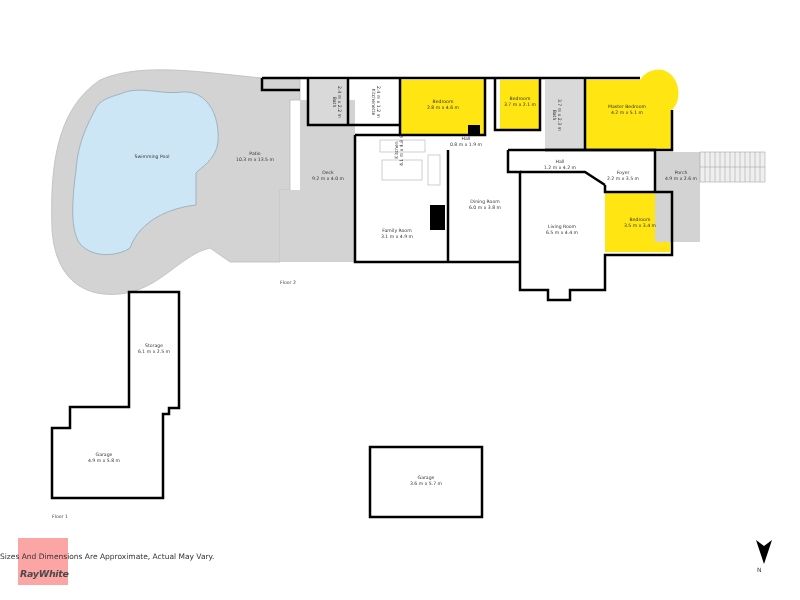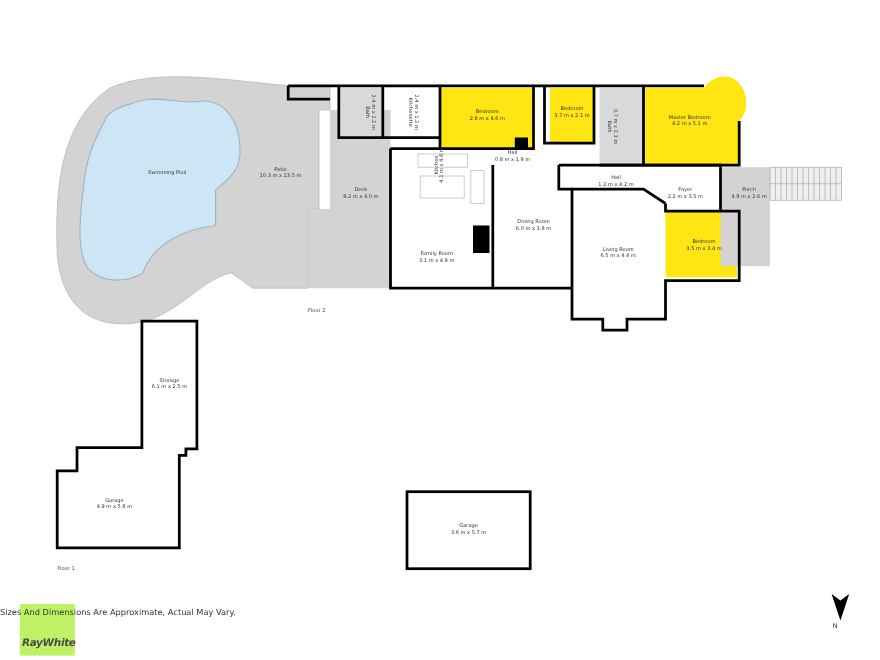--- a/index.html
+++ b/index.html
@@ -1,20 +1,20 @@
 <!DOCTYPE html>
 <html><head>
 <meta charset="utf-8">
 <style>
   html, body { margin:0; padding:0; background:#ffffff; }
   body { width:800px; height:600px; position:relative; overflow:hidden; font-family:"DejaVu Sans", sans-serif; }
   svg.plan { position:absolute; left:0; top:0; }
   .lbl { font-family:"DejaVu Sans", sans-serif; font-size:4.6px; fill:#333; text-anchor:middle; }
   .floorlbl { font-family:"DejaVu Sans", sans-serif; font-size:4.6px; fill:#444; }
-  .logo { position:absolute; left:18px; top:549px; width:50px; height:47px; background:#bef264; }
+  .logo { position:absolute; left:18px; top:538px; width:50px; height:47px; background:#fca5a5; }
   .logo span { position:absolute; left:2px; bottom:6px; font-family:"DejaVu Sans", sans-serif; font-weight:bold; font-style:italic; font-size:9.5px; color:#4a4a4a; letter-spacing:-0.3px; }
   .disclaimer { position:absolute; left:0; width:692px; top:552px; text-align:left; font-size:7.5px; color:#333; }
   .north { position:absolute; left:754px; top:538px; width:20px; height:40px; }
   .north-n { position:absolute; left:757px; top:566px; font-size:6px; color:#333; }
 </style>
 </head>
 <body>
 
 <svg class="plan" width="800" height="600" viewBox="0 0 800 600">
 

